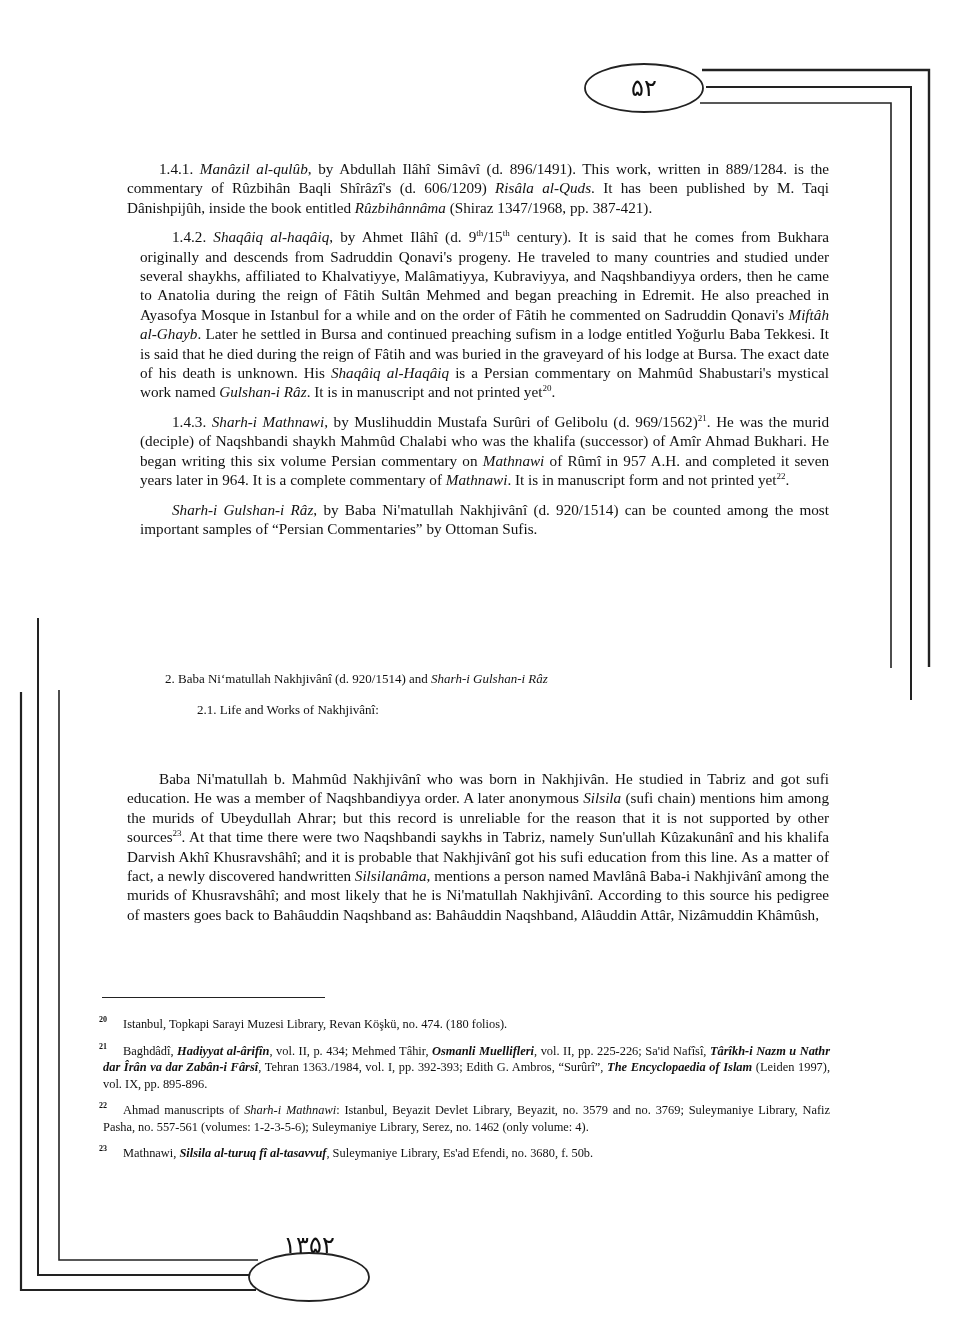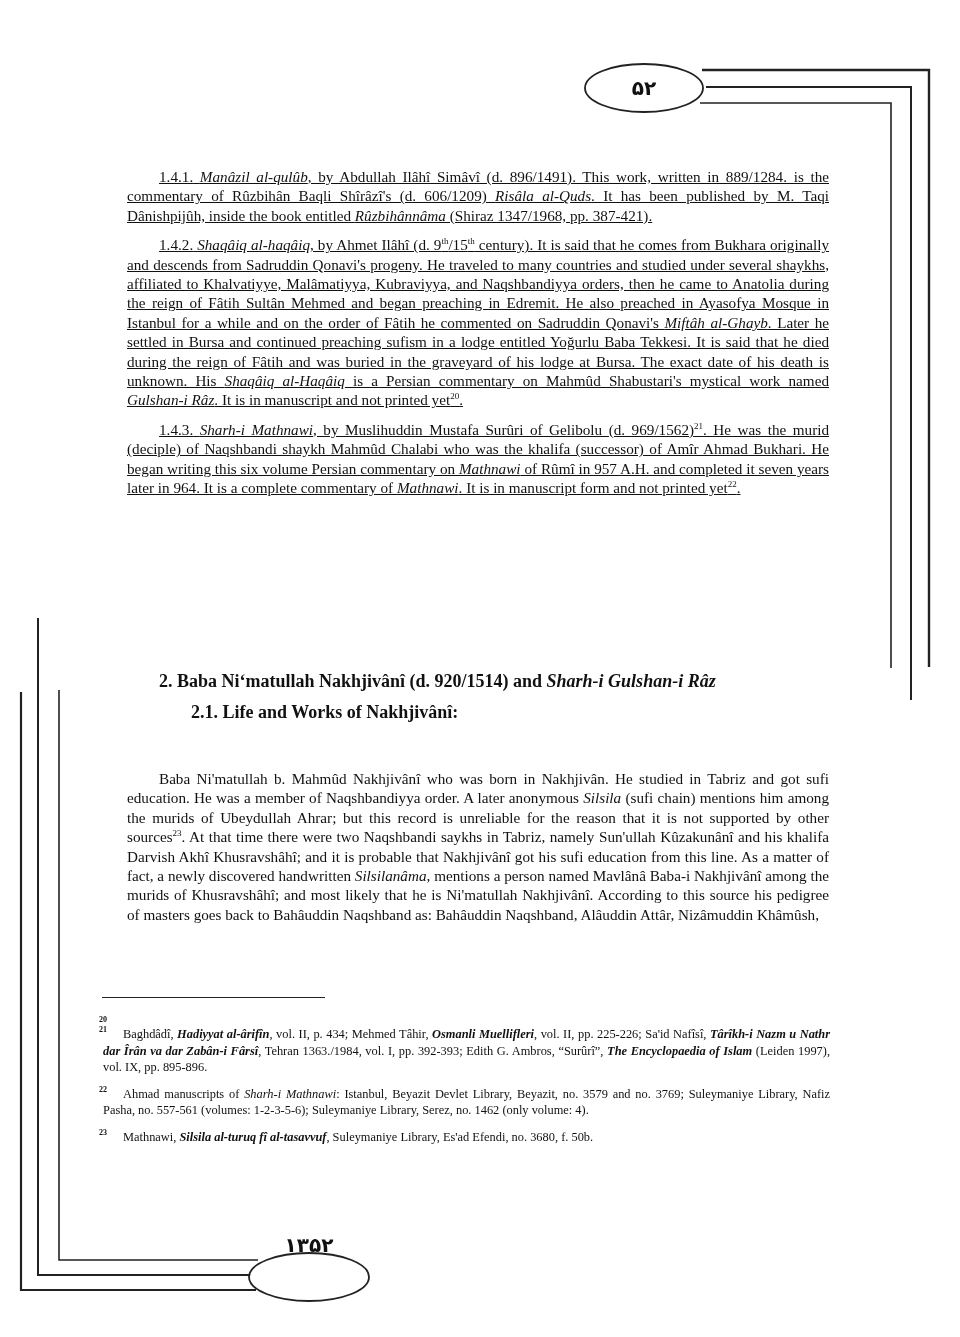--- a/index.html
+++ b/index.html
@@ -1,22 +1,22 @@
 <!DOCTYPE html>
 <html><head>
 <meta charset="utf-8">
 <style>
   html, body { margin:0; padding:0; background:#fff; }
   body { width:960px; height:1337px; position:relative; overflow:hidden; font-family:"Liberation Serif", serif; color:#111; }
   .frame { position:absolute; left:0; top:0; width:960px; height:1337px; }
-  .page-num { position:absolute; font-family:"DejaVu Sans", sans-serif; font-weight:bold; font-size:20px; text-align:center; line-height:48px; height:48px; width:120px; }
+  .page-num { position:absolute; font-family:"DejaVu Sans", sans-serif; font-weight:normal; font-size:24px; text-align:center; line-height:48px; height:48px; width:120px; }
   .text-block { position:absolute; left:127px; width:702px; font-size:15.2px; line-height:19.4px; text-align:justify; }
   .para { margin:0; text-indent:32px; }
-  .para + .para { margin-top:10px; }
-  .heading { position:absolute; left:159px; font-weight:bold; font-size:18px; }
+  .para + .para { margin-top:10px;margin-left:13px; }
+  .heading { position:absolute; left:165px; font-weight:normal; font-size:13px; }
   i { font-style:italic; }
   sup { font-size:9px; line-height:0; vertical-align:6px; }
   .fn-rule { position:absolute; left:102px; top:997px; width:223px; border-top:1.5px solid #222; }
   .footnotes { position:absolute; left:103px; width:727px; font-size:12.4px; line-height:16.5px; text-align:justify; }
   .fn { margin:0 0 10px 0; text-indent:20px; position:relative; }
   .fn .fn-mark { position:absolute; left:-4px; top:-4px; font-size:8px; font-weight:bold; text-indent:0; }
   b i, i b { font-weight:bold; font-style:italic; }
 </style>
 </head>
 <body>
@@ -34,35 +34,36 @@
     <polyline points="38,618 38,1275 252,1275" stroke-width="2"></polyline>
     <polyline points="59,690 59,1260 258,1260" stroke-width="1.6"></polyline>
   </g>
   <ellipse cx="644" cy="88" rx="59" ry="24" fill="#fff" stroke="#222" stroke-width="1.8"></ellipse>
   <ellipse cx="309" cy="1277" rx="60" ry="24" fill="#fff" stroke="#222" stroke-width="1.8"></ellipse>
 </svg>
 
 <div class="page-num" style="left:584px; top:64px;">۵۲</div>
 <div class="page-num" style="left:249px; top:1221px;">۱۳۵۲</div>
 
-<div class="text-block" style="top:167px;text-decoration:underline;">
+<div class="text-block" style="top:159px;">
   <p class="para"><span>1.4.1.</span> <i>Manâzil al-qulûb</i><span>, by Abdullah Ilâhî Simâvî (d. 896/1491). This work, written in 889/1284. is the commentary of Rûzbihân Baqli Shîrâzî's (d. 606/1209) </span><i>Risâla al-Quds</i><span>. It has been published by M. Taqi Dânishpijûh, inside the book entitled </span><i>Rûzbihânnâma</i><span> (Shiraz 1347/1968, pp. 387-421).</span></p>
 
   <p class="para"><span>1.4.2.</span> <i>Shaqâiq al-haqâiq</i><span>, by Ahmet Ilâhî (d. 9</span><sup>th</sup><span>/15</span><sup>th</sup><span> century). It is said that he comes from Bukhara originally and descends from Sadruddin Qonavi's progeny. He traveled to many countries and studied under several shaykhs, affiliated to Khalvatiyye, Malâmatiyya, Kubraviyya, and Naqshbandiyya orders, then he came to Anatolia during the reign of Fâtih Sultân Mehmed and began preaching in Edremit. He also preached in Ayasofya Mosque in Istanbul for a while and on the order of Fâtih he commented on Sadruddin Qonavi's </span><i>Miftâh al-Ghayb</i><span>. Later he settled in Bursa and continued preaching sufism in a lodge entitled Yoğurlu Baba Tekkesi. It is said that he died during the reign of Fâtih and was buried in the graveyard of his lodge at Bursa. The exact date of his death is unknown. His </span><i>Shaqâiq al-Haqâiq</i><span> is a Persian commentary on Mahmûd Shabustari's mystical work named </span><i>Gulshan-i Râz</i><span>. It is in manuscript and not printed yet</span><sup>20</sup><span>.</span></p>
 
   <p class="para"><span>1.4.3.</span> <i>Sharh-i Mathnawi</i><span>, by Muslihuddin Mustafa Surûri  of Gelibolu (d. 969/1562)</span><sup>21</sup><span>. He was the murid (deciple) of Naqshbandi shaykh Mahmûd Chalabi who was the khalifa (successor) of Amîr Ahmad Bukhari. He began writing this six volume Persian commentary on </span><i>Mathnawi</i><span> of Rûmî in 957 A.H. and completed it seven years later in 964. It is a complete commentary of </span><i>Mathnawi</i><span>. It is in manuscript form and not printed yet</span><sup>22</sup><span>.</span></p>
 
+  <p class="para"><i>Sharh-i Gulshan-i Râz</i><span>, by Baba Ni'matullah Nakhjivânî (d. 920/1514) can be counted among the most important samples of “Persian Commentaries” by Ottoman Sufis.</span></p>
 </div>
 
 <div class="heading" style="top:671px;"><span>2. Baba Ni‘matullah Nakhjivânî (d. 920/1514) and </span><i>Sharh-i Gulshan-i Râz</i></div>
 <div class="heading" style="top:702px;margin-left:32px;">2.1. Life and Works of Nakhjivânî:</div>
 
 <div class="text-block" style="top:769px;">
   <p class="para"><span>Baba Ni'matullah b. Mahmûd Nakhjivânî who was born in Nakhjivân. He studied in Tabriz and got sufi education. He was a member of Naqshbandiyya order. A later anonymous </span><i>Silsila</i><span> (sufi chain) mentions him among the murids of Ubeydullah Ahrar; but this record is unreliable for the reason that it is not supported by other sources</span><sup>23</sup><span>. At that time there were two Naqshbandi saykhs in Tabriz, namely Sun'ullah Kûzakunânî and his khalifa Darvish Akhî Khusravshâhî; and it is probable that Nakhjivânî got his sufi education from this line. As a matter of fact, a newly discovered handwritten </span><i>Silsilanâma</i><span>, mentions a person named Mavlânâ Baba-i Nakhjivânî among the murids of Khusravshâhî; and most likely that he is Ni'matullah Nakhjivânî. According to this source his pedigree of masters goes back to Bahâuddin Naqshband as: Bahâuddin Naqshband, Alâuddin Attâr, Nizâmuddin Khâmûsh,</span></p>
 </div>
 
 <div class="fn-rule"></div>
 <div class="footnotes" style="top:1016px;">
-  <p class="fn"><span class="fn-mark">20</span></p>
+  <p class="fn"><span class="fn-mark">20</span><span>Istanbul, Topkapi Sarayi Muzesi Library, Revan Köşkü, no. 474. (180 folios).</span></p>
   <p class="fn"><span class="fn-mark">21</span><span>Baghdâdî, </span><b><i>Hadiyyat al-ârifîn</i></b><span>, vol. II, p. 434; Mehmed Tâhir, </span><b><i>Osmanli Muellifleri</i></b><span>, vol. II, pp. 225-226; Sa'id Nafîsî, </span><b><i>Târîkh-i Nazm u Nathr dar Îrân va dar Zabân-i Fârsî</i></b><span>, Tehran 1363./1984, vol. I, pp. 392-393; Edith G. Ambros, “Surûrî”, </span><b><i>The Encyclopaedia of Islam</i></b><span> (Leiden 1997), vol. IX, pp. 895-896.</span></p>
   <p class="fn"><span class="fn-mark">22</span><span>Ahmad manuscripts of </span><i>Sharh-i Mathnawi</i><span>: Istanbul, Beyazit Devlet Library, Beyazit, no. 3579 and no. 3769; Suleymaniye Library, Nafiz Pasha, no. 557-561 (volumes: 1-2-3-5-6); Suleymaniye Library, Serez, no. 1462 (only volume: 4).</span></p>
   <p class="fn"><span class="fn-mark">23</span><span>Mathnawi, </span><b><i>Silsila al-turuq fî al-tasavvuf</i></b><span>, Suleymaniye Library, Es'ad Efendi, no. 3680, f. 50b.</span></p>
 </div>
 
 </body></html>

